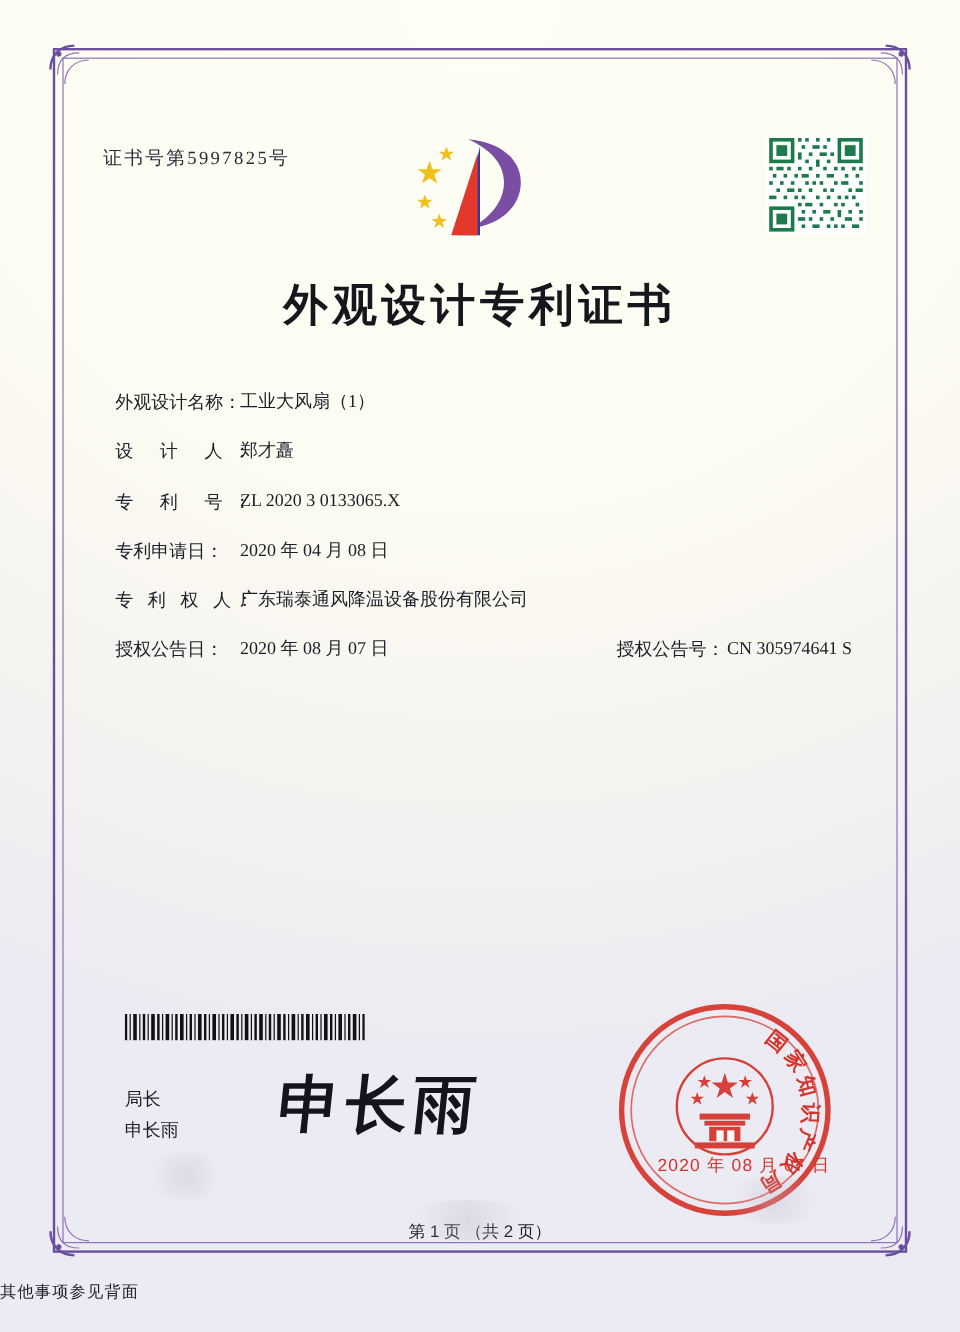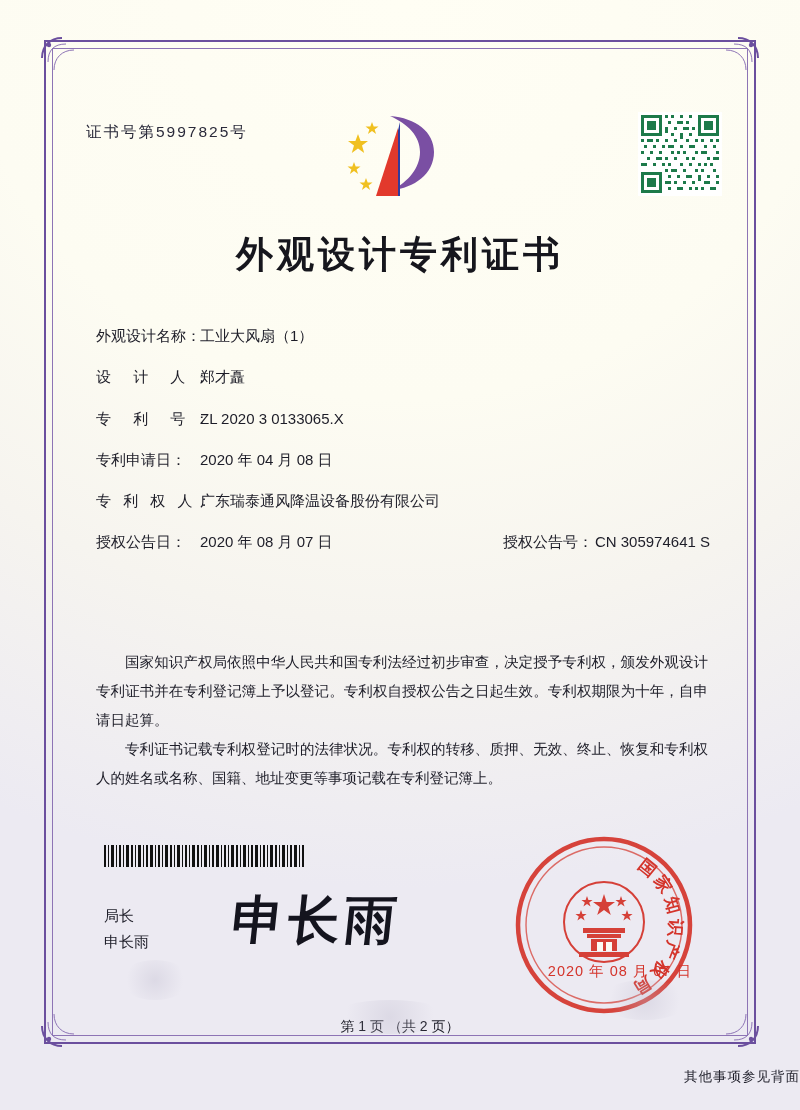--- a/index.html
+++ b/index.html
@@ -34,21 +34,21 @@
   }
   .c-tl{left:40px;top:36px;}
   .c-tr{right:40px;top:36px;transform:scaleX(-1);}
   .c-bl{left:40px;bottom:62px;transform:scaleY(-1);}
   .c-br{right:40px;bottom:62px;transform:scale(-1,-1);}
 
   
   .cert-no{
     position:absolute;left:86px;top:122px;
     font-size:15.5px;color:#2a2a3a;letter-spacing:2px;
-    font-family:Liberation Sans, sans-serif;
+    font-family:Liberation Serif, serif;
   }
   .logo{
     position:absolute;left:338px;top:108px;width:110px;height:105px;
   }
   .qr{
     position:absolute;right:78px;top:112px;width:84px;height:84px;
   }
 
   .title{
     position:absolute;left:0;right:0;top:230px;
@@ -71,21 +71,21 @@
   .flabel{
     width:104px;flex:0 0 104px;
     letter-spacing:0px;
     font-family:Liberation Sans, sans-serif;
     white-space:nowrap;
   }
   .flabel.sp1{letter-spacing:9px;}
   .flabel.sp2{letter-spacing:4px;}
   .fval{
     flex:1 1 auto;
-    font-family:Liberation Sans, sans-serif;
+    font-family:Liberation Serif, serif;
   }
   .frow.tworow .fval{max-width:430px;}
   .inline2{
     display:flex;
   }
   .inline2 .seg2{margin-left:72px;display:flex;}
   .inline2 .seg2 .flabel{width:auto;flex:0 0 auto;margin-right:2px;}
 
   
   .para{
@@ -130,21 +130,21 @@
     letter-spacing:1px;
   }
 
   .pagenum{
     position:absolute;left:0;right:0;top:1018px;
     text-align:center;font-size:14px;color:#1d1d28;
     font-family:"Liberation Sans", sans-serif;
   }
   .footnote{
     position:absolute;left:0;right:0;top:1068px;
-    text-align:right;font-size:13.5px;color:#1d1d28;
+    text-align:left;font-size:13.5px;color:#1d1d28;
     font-family:"Liberation Sans", sans-serif;
     letter-spacing:1px;
   }
   
   .blotch{
     position:absolute;border-radius:50%;
     background:radial-gradient(circle, rgba(190,186,205,.35), rgba(190,186,205,0) 70%);
   }
 </style>
 </head>
@@ -335,24 +335,20 @@
     <div class="frow inline2">
       <div class="flabel">授权公告日：</div>
       <div class="fval">2020 年 08 月 07 日</div>
       <div class="seg2">
         <div class="flabel">授权公告号：</div>
         <div class="fval">CN 305974641 S</div>
       </div>
     </div>
   </div>
 
-  <div class="para">
-    <p>国家知识产权局依照中华人民共和国专利法经过初步审查，决定授予专利权，颁发外观设计专利证书并在专利登记簿上予以登记。专利权自授权公告之日起生效。专利权期限为十年，自申请日起算。</p>
-    <p>专利证书记载专利权登记时的法律状况。专利权的转移、质押、无效、终止、恢复和专利权人的姓名或名称、国籍、地址变更等事项记载在专利登记簿上。</p>
-  </div>
 
   <div class="barcode">
     <svg viewBox="0 0 200 22" width="200" height="22" preserveAspectRatio="none">
       <g fill="#111">
         <rect x="0" y="0" width="2" height="22"></rect>
           <rect x="4" y="0" width="1" height="22"></rect>
         <rect x="7" y="0" width="3" height="22"></rect>
           <rect x="12" y="0" width="1" height="22"></rect>
         <rect x="15" y="0" width="2" height="22"></rect>
           <rect x="19" y="0" width="1" height="22"></rect>

